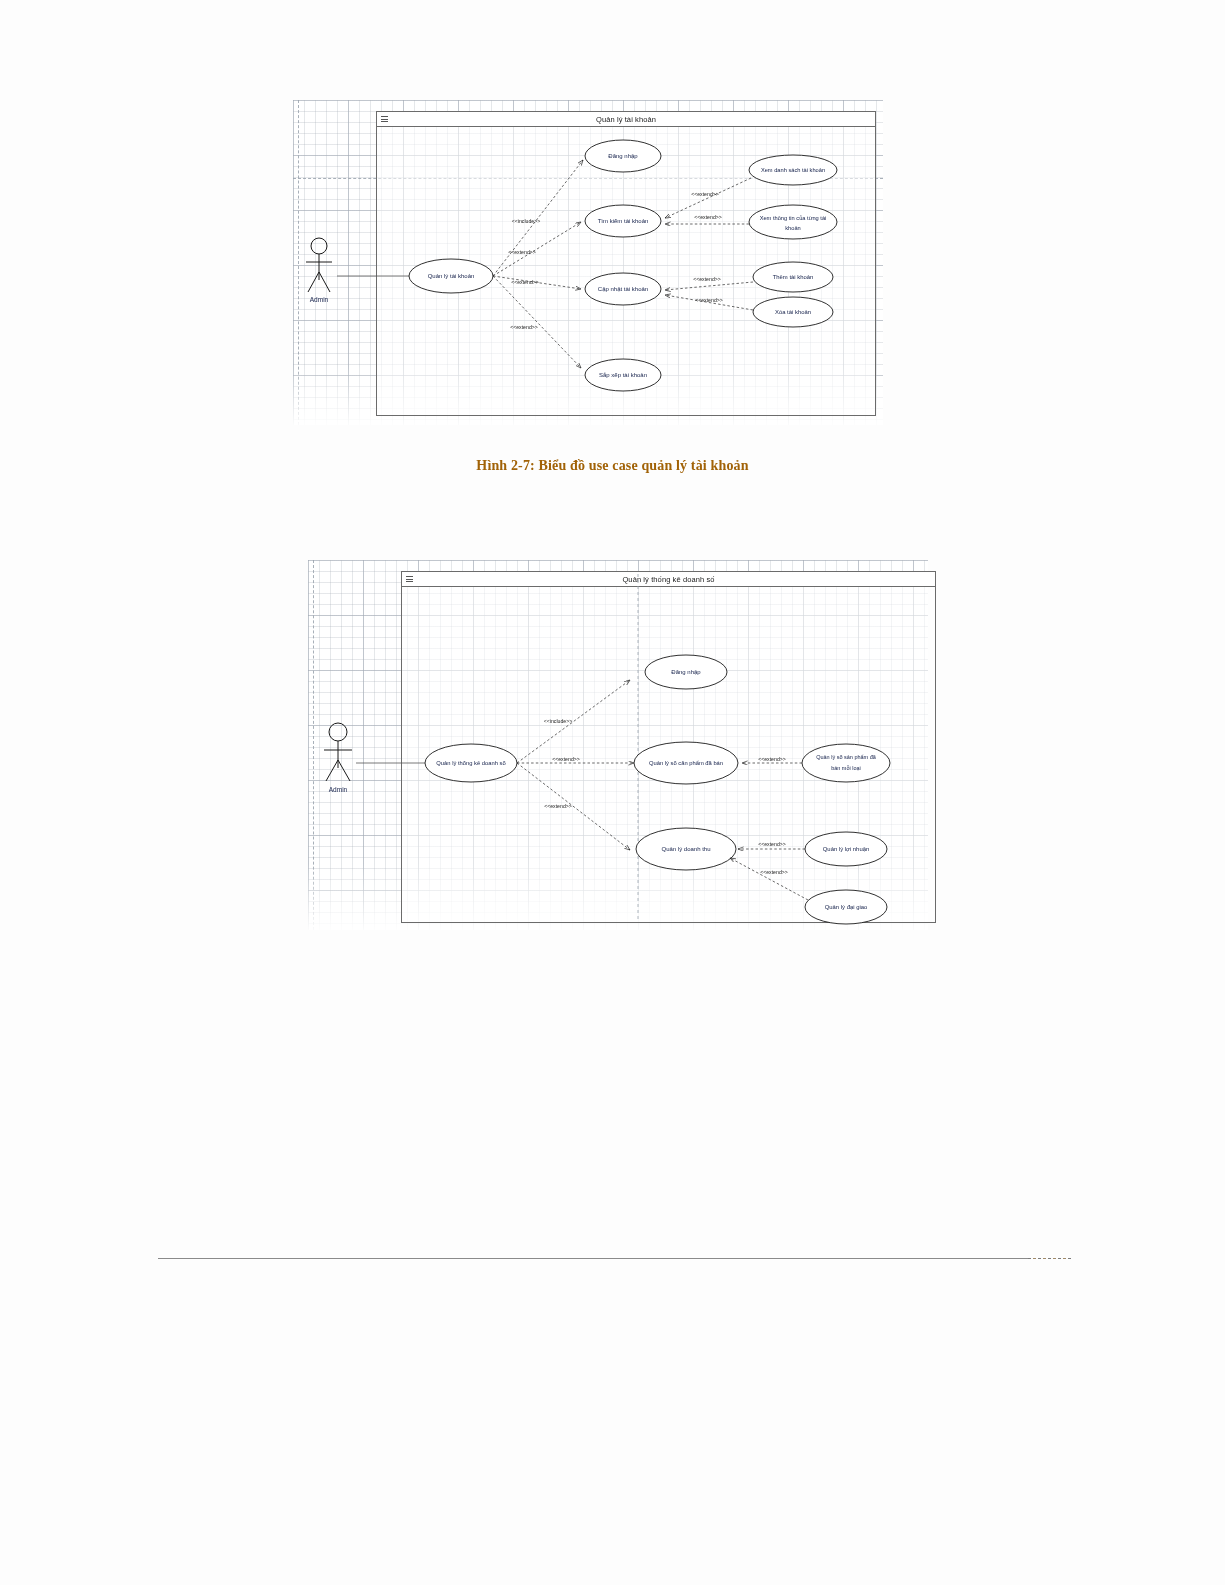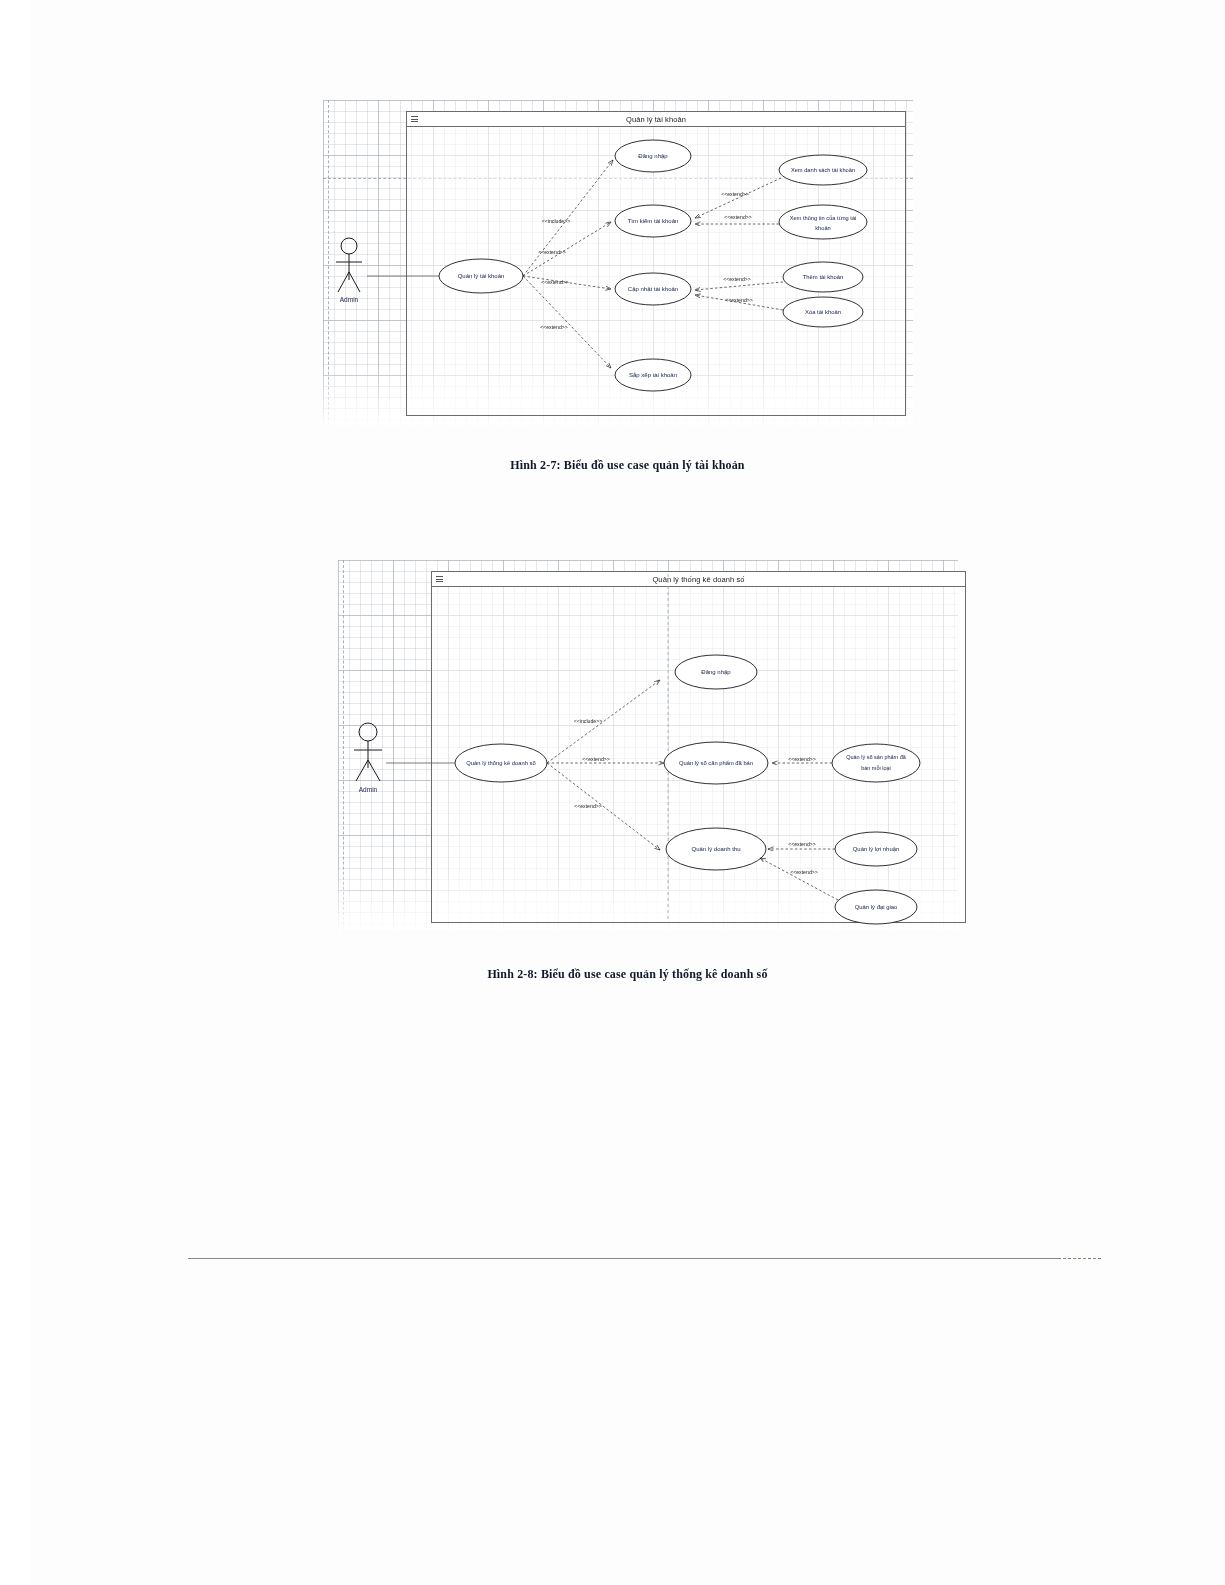--- a/index.html
+++ b/index.html
@@ -12,21 +12,20 @@
     height: 1585px;
     position: relative;
     font-family: "Liberation Serif", "DejaVu Serif", serif;
     overflow: hidden;
   }
 
   .page {
     position: absolute;
     inset: 0;
     background: #fdfdfd;
-    margin-left: 30px;
   }
 
   
   .figure {
     position: absolute;
   }
   #figure-1 { left: 293px; top: 100px; width: 590px; height: 325px; }
   #figure-2 { left: 308px; top: 560px; width: 620px; height: 370px; }
 
   
@@ -155,22 +154,22 @@
     text-anchor: middle;
   }
 
   
   .caption {
     position: absolute;
     width: 100%;
     text-align: center;
     font-family: "Liberation Serif", serif;
     font-weight: bold;
-    font-size: 12px;
-    color: #0f172a;
+    font-size: 14px;
+    color: #a16207;
     letter-spacing: .15px;
   }
   #caption-1 { top: 458px; left: 0; }
   #caption-2 { top: 967px; left: 0; }
 
   
   .footer-rule {
     position: absolute;
     left: 158px;
     top: 1258px;
@@ -379,18 +378,17 @@
         <line class="dep-line" x1="494" y1="203" x2="434" y2="203" marker-end="url(#arrowOpen2)"></line>
         <line class="dep-line" x1="497" y1="289" x2="430" y2="289" marker-end="url(#arrowOpen2)"></line>
         <line class="dep-line" x1="500" y1="340" x2="422" y2="298" marker-end="url(#arrowOpen2)"></line>
       </g>
       <text class="stereo" x="464" y="200" font-size="5.2">&lt;&lt;extend&gt;&gt;</text>
       <text class="stereo" x="464" y="285" font-size="5.2">&lt;&lt;extend&gt;&gt;</text>
       <text class="stereo" x="466" y="313" font-size="5.2">&lt;&lt;extend&gt;&gt;</text>
     </svg>
   </div>
 
-  <div class="caption" id="caption-2">Hình  2-8: Biểu đồ use case quản lý thống kê doanh số</div>
 
   <div class="footer-rule"></div>
   <div class="footer-rule-tail"></div>
 
 </div>
 
 </body></html>

